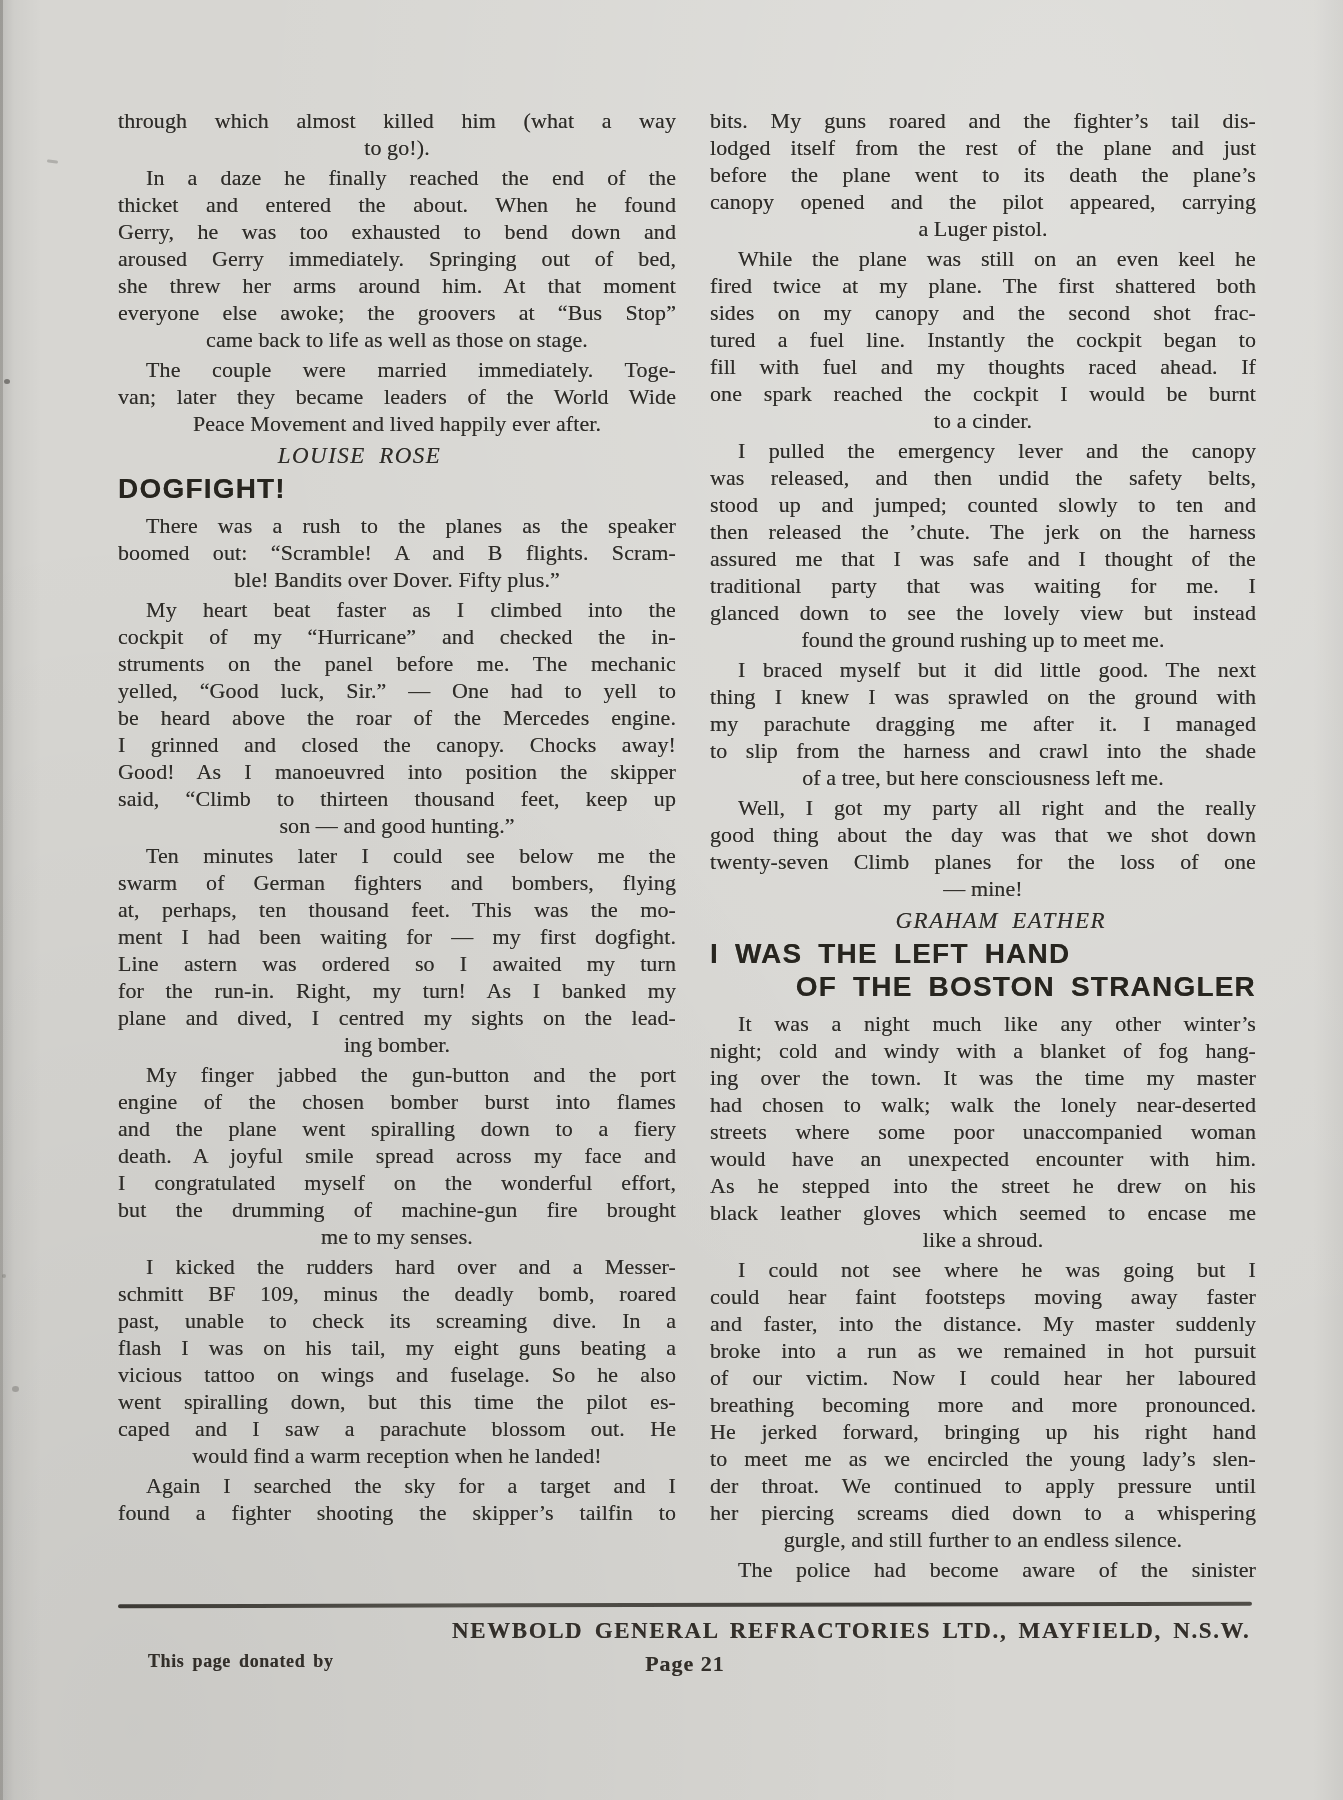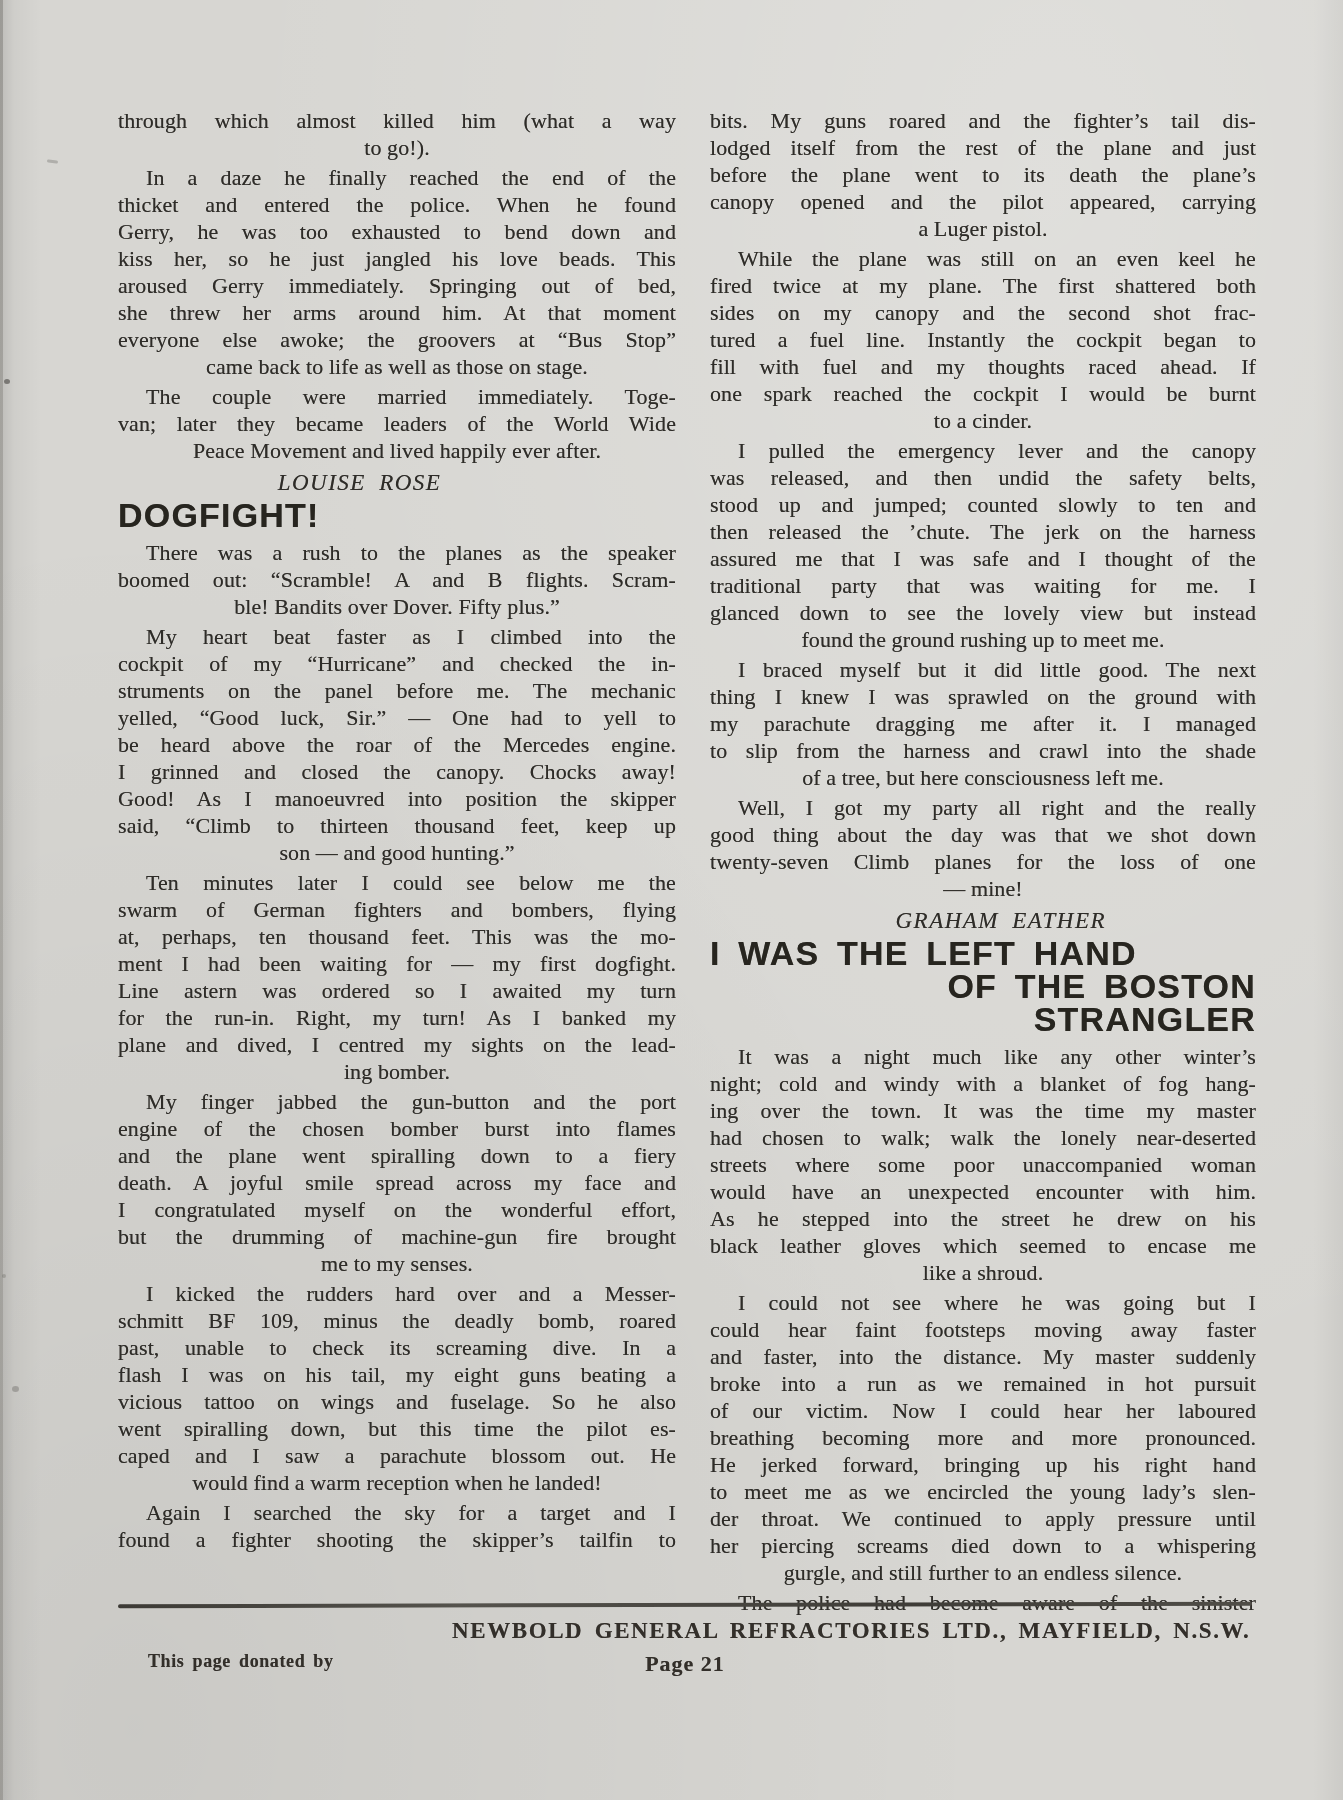--- a/index.html
+++ b/index.html
@@ -51,21 +51,21 @@
     letter-spacing:1.5px;
     word-spacing:6px;
     margin-top:5px;margin-bottom:3px;
     text-shadow:0 0 0.5px rgba(42,40,36,0.55);
   }
 
   .heading{
     font-family:"Liberation Sans","DejaVu Sans",sans-serif;
     font-weight:bold;
     color:#27251f;
-    font-size:34px;
+    font-size:28px;
     line-height:33px;
     letter-spacing:1.2px;
     word-spacing:7px;
     margin-bottom:7px;
     text-shadow:0 0 0.6px rgba(35,33,28,0.6);
   }
   .hline.left{text-align:left;}
   .hline.right{text-align:right;}
 
   .footer-rule{
@@ -96,23 +96,22 @@
   <div class="speck s3"></div>
   <div class="speck s4"></div>
 
   <div class="col col-left" id="col-left">
       <div class="para">
         <div class="line">through which almost killed him (what a way</div>
         <div class="line last">to go!).</div>
       </div>
       <div class="para gap">
         <div class="line indent">In a daze he finally reached the end of the</div>
-        <div class="line">thicket and entered the police. When he found</div>
+        <div class="line">thicket and entered the about. When he found</div>
         <div class="line">Gerry, he was too exhausted to bend down and</div>
-        <div class="line">kiss her, so he just jangled his love beads. This</div>
         <div class="line">aroused Gerry immediately. Springing out of bed,</div>
         <div class="line">she threw her arms around him. At that moment</div>
         <div class="line">everyone else awoke; the groovers at “Bus Stop”</div>
         <div class="line last">came back to life as well as those on stage.</div>
       </div>
       <div class="para gap">
         <div class="line indent">The couple were married immediately. Toge-</div>
         <div class="line">van; later they became leaders of the World Wide</div>
         <div class="line last">Peace Movement and lived happily ever after.</div>
       </div>

